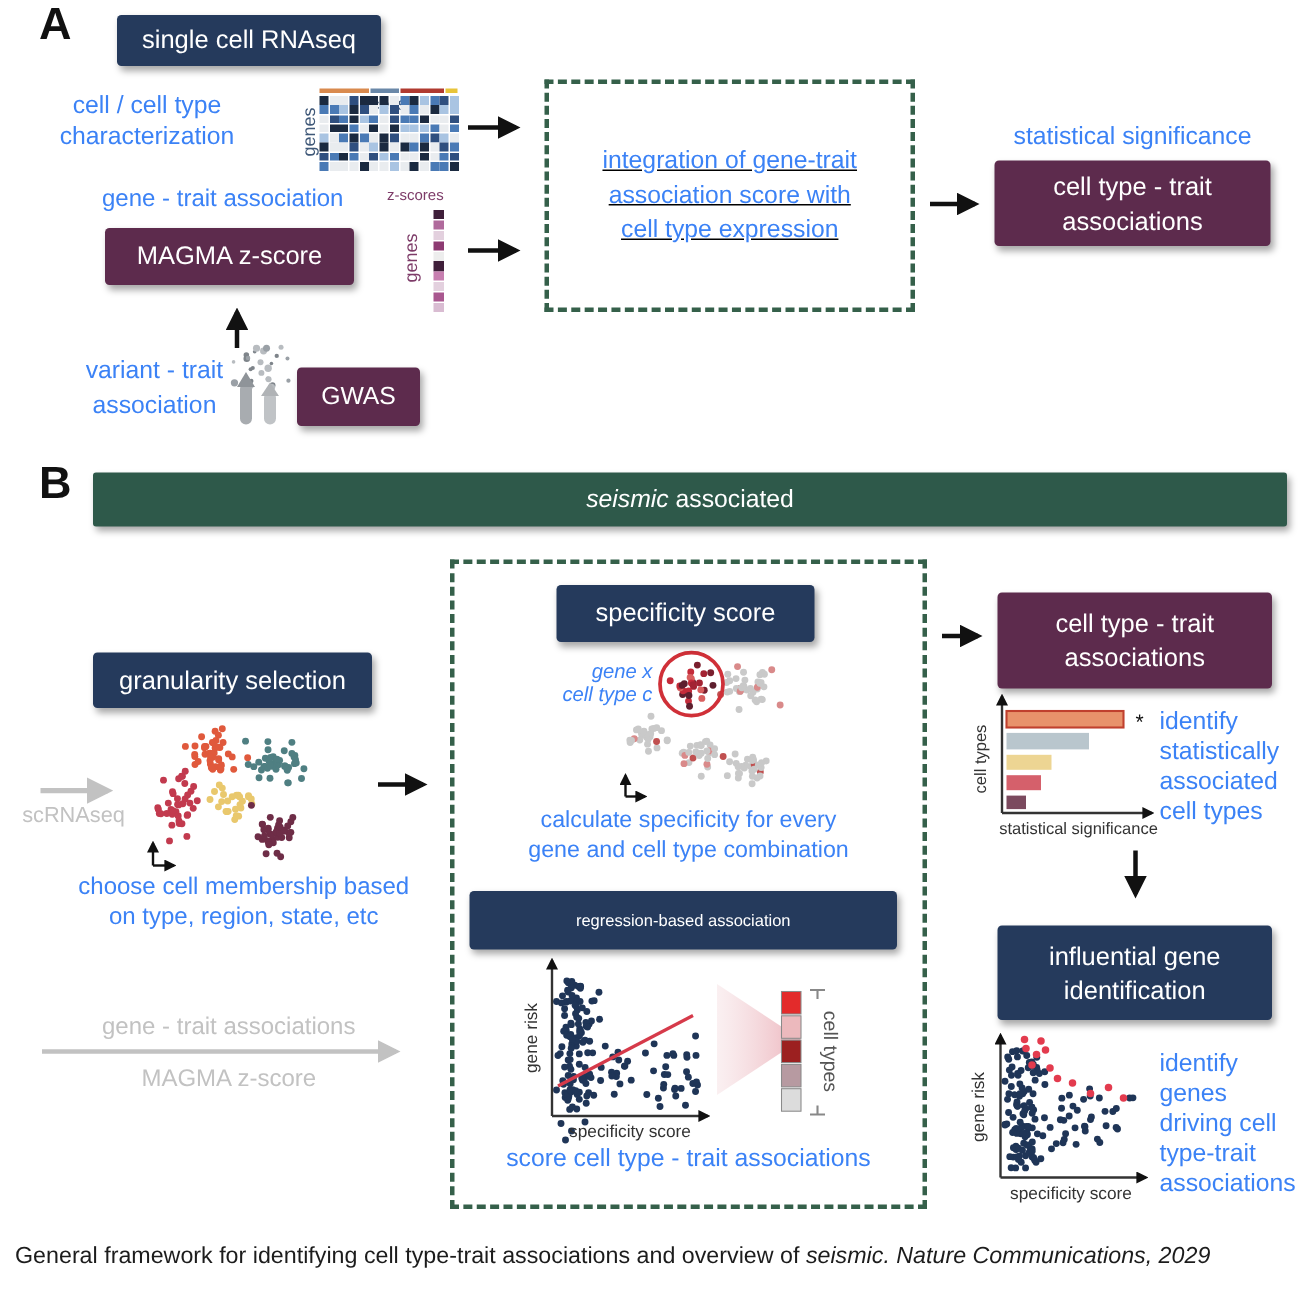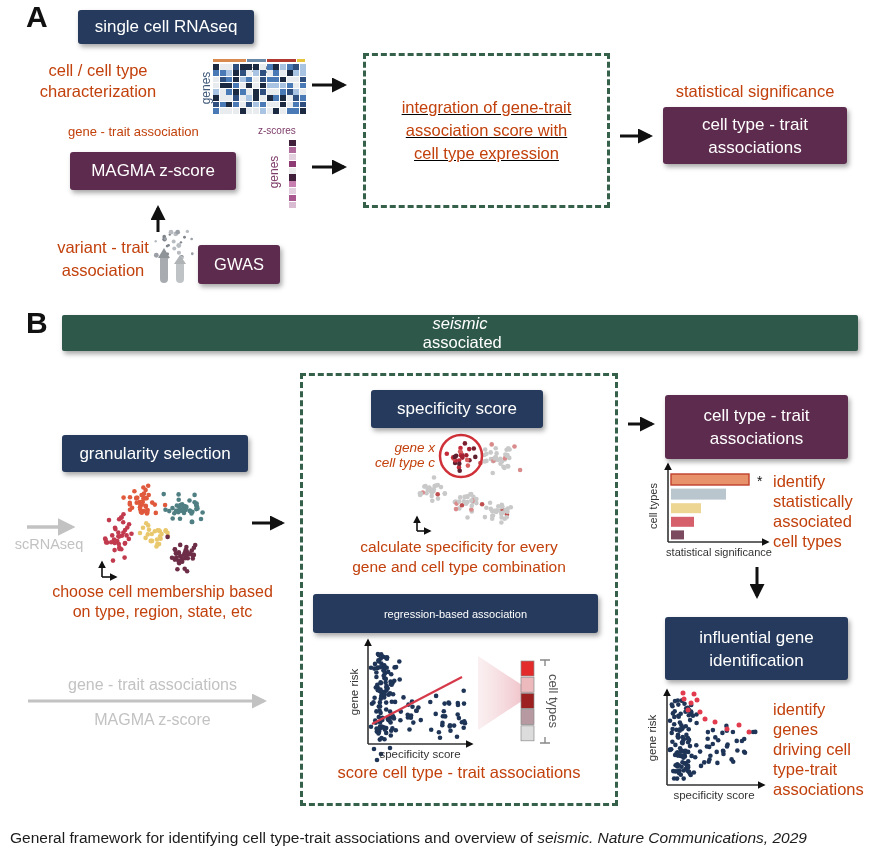--- a/index.html
+++ b/index.html
@@ -5,23 +5,23 @@
   * { margin:0; padding:0; box-sizing:border-box; }
   body { font-family:"Liberation Sans", sans-serif; background:#fff; }
   #fig { position:relative; width:870px; height:861px; background:#ffffff; overflow:hidden; }
   .abs { position:absolute; }
   .panel-letter { font-size:30px; font-weight:bold; color:#111; }
   .navy-box { background:#253a5c; color:#fff; display:flex; align-items:center; justify-content:center;
               text-align:center; border-radius:3px; box-shadow:2px 3px 5px rgba(0,0,0,.35); }
   .plum-box { background:#5d2b4d; color:#fff; display:flex; align-items:center; justify-content:center;
               text-align:center; border-radius:3px; box-shadow:2px 3px 5px rgba(0,0,0,.35); }
   .green-banner { background:#2e594a; color:#fff; display:flex; align-items:center; justify-content:center;
-              border-radius:2px; box-shadow:2px 3px 5px rgba(0,0,0,.35); font-size:16.5px;flex-direction:column; }
+              border-radius:2px; box-shadow:2px 3px 5px rgba(0,0,0,.35); font-size:16.5px; }
   .dashed { border:3px dashed #35604a; background:transparent;text-decoration:underline; }
-  .txt { color:#c2410c; white-space:pre-line; }
+  .txt { color:#3b82f6; white-space:pre-line; }
   .center { text-align:center; }
   .right { text-align:right; }
   .gray { color:#c2c2c2; }
   .vlabel { position:absolute; transform:rotate(-90deg); transform-origin:center; text-align:center; }
   .navylab { color:#3f5878; font-size:12px; }
   .purplab { color:#7d3b68; font-size:12px; }
   #heat-grid { display:grid; grid-template-columns:repeat(14,6px); grid-auto-rows:5.6px; gap:0.7px; }
   #heat-strip { display:flex; height:3px; gap:1px; }
   #z-strip { display:flex; flex-direction:column; gap:0.7px; }
   #z-strip div { width:7px; height:6.2px; }
@@ -931,21 +931,21 @@
       <div style="background: rgb(169, 196, 226);"></div>
       <div style="background: rgb(233, 236, 239);"></div>
       <div style="background: rgb(27, 42, 64);"></div>
       <div style="background: rgb(233, 236, 239);"></div>
       <div style="background: rgb(74, 122, 181);"></div>
       <div style="background: rgb(74, 122, 181);"></div>
       <div style="background: rgb(27, 42, 64);"></div>
     </div>
   <div class="vlabel navylab" style="left:186px;top:81px;width:40px;height:14px">genes</div>
 
-  <div class="abs txt" style="left:68px;top:124px;font-size:13px">gene - trait association</div>
+  <div class="abs txt" style="left:68px;top:124px;font-size:16px">gene - trait association</div>
 
   <div class="abs purplab" style="left:258px;top:125px;font-size:10px">z-scores</div>
   <div class="vlabel purplab" style="left:254px;top:165px;width:40px;height:14px">genes</div>
   <div id="z-strip" class="abs" style="left:289px;top:140px">
       <div style="background: rgb(63, 31, 58);"></div>
       <div style="background: rgb(176, 106, 156);"></div>
       <div style="background: rgb(227, 208, 222);"></div>
       <div style="background: rgb(141, 59, 114);"></div>
       <div style="background: rgb(237, 237, 237);"></div>
       <div style="background: rgb(63, 31, 58);"></div>

